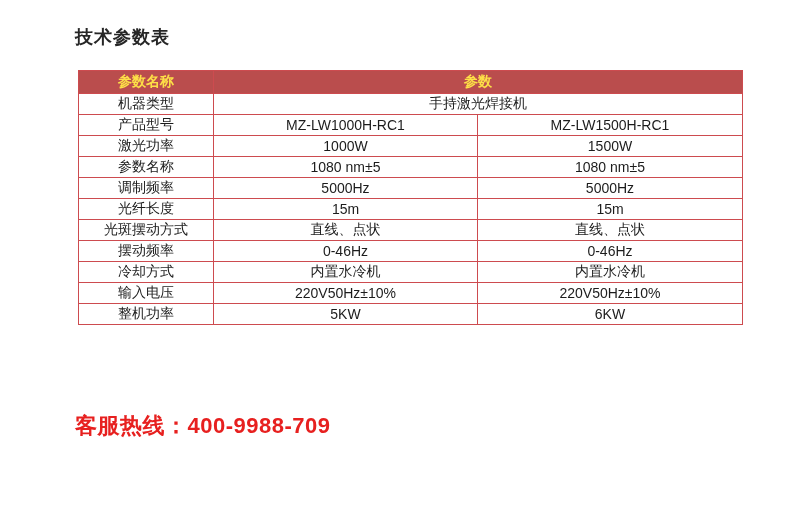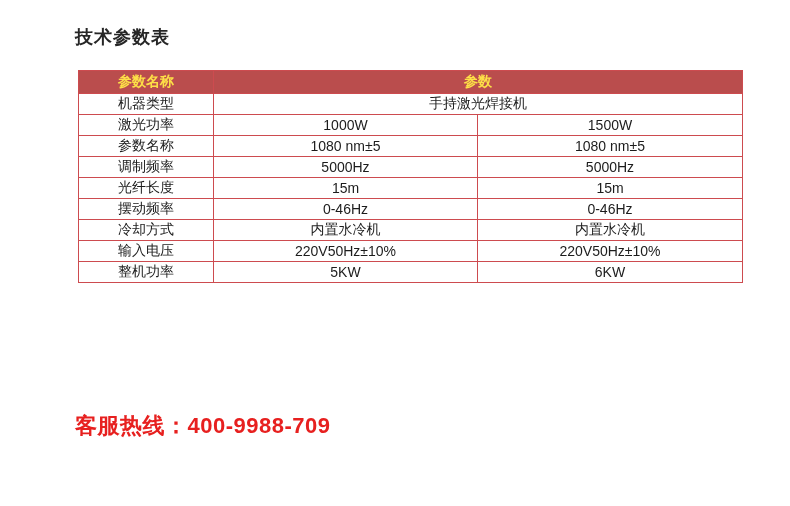--- a/index.html
+++ b/index.html
@@ -84,38 +84,48 @@
       <th>参数名称</th>
       <th colspan="2">参数</th>
     </tr>
   </thead>
   <tbody>
     <tr>
       <td>机器类型</td>
       <td colspan="2">手持激光焊接机</td>
     </tr>
     <tr>
+      <td>产品型号</td>
+      <td>MZ-LW1000H-RC1</td>
+      <td>MZ-LW1500H-RC1</td>
+    </tr>
+    <tr>
       <td>激光功率</td>
       <td>1000W</td>
       <td>1500W</td>
     </tr>
     <tr>
       <td>参数名称</td>
       <td>1080 nm±5</td>
       <td>1080 nm±5</td>
     </tr>
     <tr>
       <td>调制频率</td>
       <td>5000Hz</td>
       <td>5000Hz</td>
     </tr>
     <tr>
       <td>光纤长度</td>
       <td>15m</td>
       <td>15m</td>
+    </tr>
+    <tr>
+      <td>光斑摆动方式</td>
+      <td>直线、点状</td>
+      <td>直线、点状</td>
     </tr>
     <tr>
       <td>摆动频率</td>
       <td>0-46Hz</td>
       <td>0-46Hz</td>
     </tr>
     <tr>
       <td>冷却方式</td>
       <td>内置水冷机</td>
       <td>内置水冷机</td>

